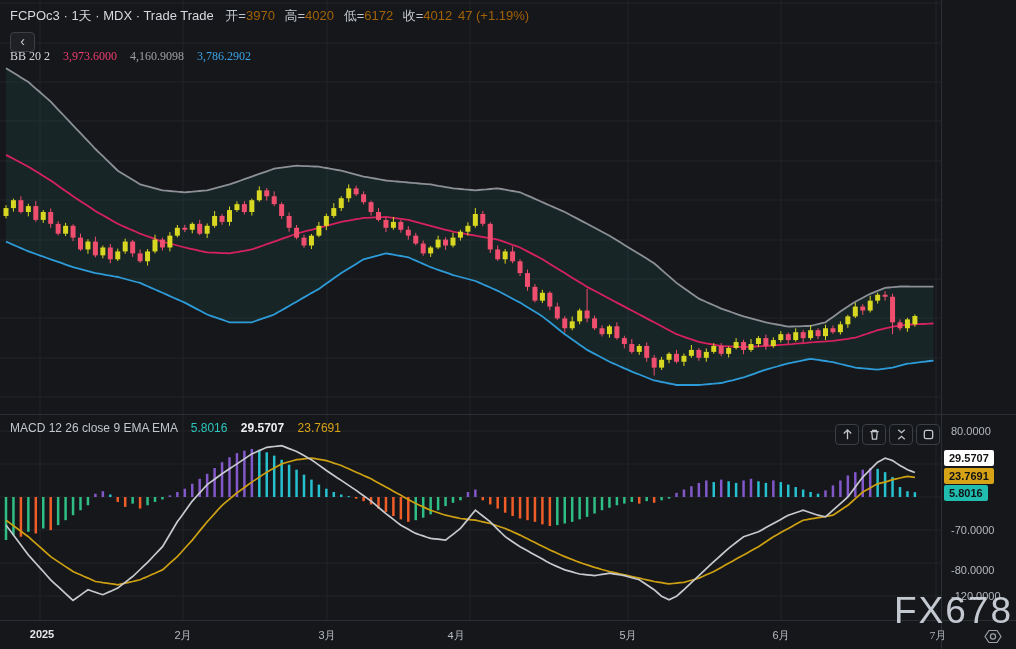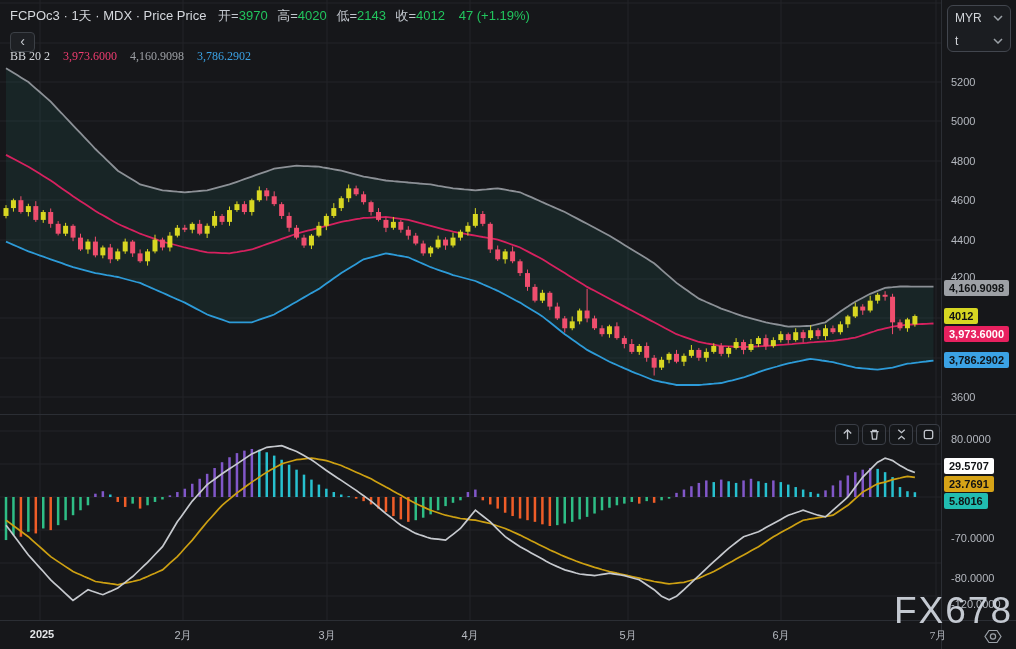--- a/index.html
+++ b/index.html
@@ -9,21 +9,21 @@
     background:#16171a; font-family:"Liberation Sans", sans-serif;
     -webkit-font-smoothing:antialiased;
   }
   #chart-svg { position:absolute; left:0; top:0; }
   .vsep { position:absolute; top:0; width:1px; height:649px; background:#2b2e34; }
   .hsep { position:absolute; left:0; width:1016px; height:1px; background:#2b2e34; }
 
   
   #header { position:absolute; left:10px; top:7px; font-size:13px; color:#d5d8dd; white-space:nowrap; z-index:30; }
   #header .lbl { color:#c2c7ce; }
-  #header .val { color:#22c55e; }
+  #header .val { color:#a16207; }
   #back-btn {
     position:absolute; left:10px; top:32px; width:25px; height:20px; z-index:30;
     background:#1e2024; border:1px solid #3c4046; border-radius:4px;
     color:#c8ccd2; font-size:14px; line-height:17px; text-align:center; cursor:pointer;
   }
   #bb-row { position:absolute; left:10px; top:49px; font-size:12px; color:#d5d8dd; z-index:30; white-space:nowrap;font-family:Liberation Serif, serif; }
   #bb-row .bb-mid { color:#f23d71; margin-left:10px; }
   #bb-row .bb-up  { color:#9da0a5; margin-left:10px; }
   #bb-row .bb-low { color:#3ba2e5; margin-left:10px; }
 
@@ -45,21 +45,21 @@
     position:absolute; left:947px; top:5px; width:64px; height:47px; z-index:40;
     border:1px solid #42464e; border-radius:6px; background:#1b1d21;
   }
   .cur-row { height:23px; display:flex; align-items:center; padding:0 7px; cursor:pointer; }
   .cur-row .cur-text { color:#d3d6db; font-size:12px; flex:1; }
   .cur-row svg { stroke:#9aa0a6; fill:none; stroke-width:1.5; }
 
   
   #price-axis, #macd-axis { position:absolute; left:942px; width:74px; z-index:10; cursor:ns-resize; }
   #price-axis { top:0; height:414px; }
-  #macd-axis  { top:414px; height:206px;margin-top:8px; }
+  #macd-axis  { top:414px; height:206px; }
   .tick { position:absolute; left:9px; transform:translateY(-50%); font-size:11px; color:#b4b8bf; white-space:nowrap; }
   .tag {
     position:absolute; left:2px; transform:translateY(-50%); font-size:11px; font-weight:bold;
     padding:2px 5px; border-radius:2px; white-space:nowrap; z-index:20;
   }
 
   
   #time-axis { position:absolute; left:0; top:620px; width:1016px; height:29px; z-index:10; cursor:ew-resize; }
   .t-label { position:absolute; top:8px; transform:translateX(-50%); font-size:11px; color:#b6bac1; white-space:nowrap; }
   .t-label.year { color:#e3e5e8; font-weight:bold; }
@@ -479,39 +479,45 @@
         <rect x="891.3000000000001" y="477.128" width="2.5" height="19.872000000000014" fill="#27c0cf"></rect>
         <rect x="898.75" y="487.064" width="2.5" height="9.935999999999979" fill="#27c0cf"></rect>
         <rect x="906.2" y="491.204" width="2.5" height="5.795999999999992" fill="#27c0cf"></rect>
         <rect x="913.65" y="492.1976" width="2.5" height="4.802399999999977" fill="#27c0cf"></rect>
       </g>
       <polyline points="6.0,520.2 9.7,522.9 13.4,525.7 17.2,528.5 20.9,531.2 24.6,534.0 28.4,536.7 32.1,540.1 35.8,543.4 39.5,546.7 43.3,550.0 47.0,553.3 50.7,556.6 54.4,559.1 58.1,561.6 61.9,564.1 65.6,566.6 69.3,569.0 73.0,571.5 76.8,573.2 80.5,574.8 84.2,576.5 88.0,578.1 91.7,579.8 95.4,581.5 99.1,582.0 102.9,582.6 106.6,583.1 110.3,583.7 114.0,584.2 117.8,584.8 121.5,583.9 125.2,583.1 128.9,582.3 132.7,581.5 136.4,580.6 140.1,579.8 143.8,578.1 147.6,576.5 151.3,574.8 155.0,573.2 158.7,571.5 162.5,569.9 166.2,566.6 169.9,563.2 173.6,559.9 177.3,556.6 181.1,552.5 184.8,548.3 188.5,544.2 192.3,540.1 196.0,535.5 199.7,530.9 203.4,526.4 207.2,521.8 210.9,517.7 214.6,513.6 218.3,509.4 222.1,505.3 225.8,502.2 229.5,499.1 233.2,496.0 237.0,492.9 240.7,490.2 244.4,487.5 248.1,484.8 251.8,482.1 255.6,479.6 259.3,477.1 263.0,474.6 266.8,472.2 270.5,470.1 274.2,468.0 277.9,465.9 281.7,463.9 285.4,462.8 289.1,461.8 292.8,460.8 296.6,459.7 300.3,459.3 304.0,458.9 307.7,458.5 311.4,458.1 315.2,458.7 318.9,459.3 322.6,459.9 326.4,460.6 330.1,461.8 333.8,463.1 337.5,464.3 341.3,465.5 345.0,467.2 348.7,468.8 352.4,470.5 356.2,472.2 359.9,473.8 363.6,475.5 367.3,477.1 371.1,478.8 374.8,480.9 378.5,482.9 382.2,485.0 385.9,487.1 389.7,489.1 393.4,491.2 397.1,493.3 400.9,495.3 404.6,497.4 408.3,499.5 412.0,501.6 415.8,503.6 419.5,505.3 423.2,506.9 426.9,508.6 430.7,510.2 434.4,511.5 438.1,512.7 441.8,514.0 445.6,515.2 449.3,516.0 453.0,516.9 456.7,517.7 460.4,518.5 464.2,518.9 467.9,519.4 471.6,519.8 475.4,520.2 479.1,521.0 482.8,521.8 486.5,522.7 490.3,523.5 494.0,524.7 497.7,526.0 501.4,527.2 505.2,528.5 508.9,530.1 512.6,531.8 516.3,533.4 520.1,535.1 523.8,537.0 527.5,538.8 531.2,540.7 535.0,542.5 538.7,544.4 542.4,546.3 546.1,548.1 549.9,550.0 553.6,551.6 557.3,553.3 561.0,555.0 564.8,556.6 568.5,558.1 572.2,559.5 575.9,561.0 579.6,562.4 583.4,563.7 587.1,564.9 590.8,566.1 594.6,567.4 598.3,568.4 602.0,569.5 605.7,570.5 609.5,571.5 613.2,572.3 616.9,573.2 620.6,574.0 624.4,574.8 628.1,575.7 631.8,576.5 635.5,577.3 639.3,578.1 643.0,579.0 646.7,579.8 650.4,580.6 654.1,581.5 657.9,582.1 661.6,582.7 665.3,583.3 669.1,583.9 672.8,583.5 676.5,583.1 680.2,582.7 684.0,582.3 687.7,581.2 691.4,580.2 695.1,579.2 698.9,578.1 702.6,576.5 706.3,574.8 710.0,573.2 713.8,571.5 717.5,569.5 721.2,567.4 724.9,565.3 728.6,563.2 732.4,561.2 736.1,559.1 739.8,557.0 743.6,555.0 747.3,552.9 751.0,550.8 754.7,548.8 758.5,546.7 762.2,544.2 765.9,541.7 769.6,539.2 773.4,536.7 777.1,534.7 780.8,532.6 784.5,530.5 788.3,528.5 792.0,526.4 795.7,524.3 799.4,522.3 803.1,520.2 806.9,519.6 810.6,518.9 814.3,518.3 818.1,517.7 821.8,517.1 825.5,516.5 829.2,515.8 833.0,515.2 836.7,512.7 840.4,510.2 844.1,507.8 847.9,505.3 851.6,502.0 855.3,498.7 859.0,495.3 862.8,492.0 866.5,490.0 870.2,487.9 873.9,485.8 877.6,483.8 881.4,482.9 885.1,482.1 888.8,480.9 892.6,479.6 896.3,478.8 900.0,478.0 903.7,477.1 907.5,476.3 911.2,476.8 914.9,477.3" fill="none" stroke="#cda012" stroke-width="1.7"></polyline>
       <polyline points="6.0,525.2 9.7,530.1 13.4,535.1 17.2,540.1 20.9,545.0 24.6,550.0 28.4,555.0 32.1,559.1 35.8,563.2 39.5,567.4 43.3,571.5 47.0,575.7 50.7,579.8 54.4,583.3 58.1,586.7 61.9,590.1 65.6,593.6 69.3,597.0 73.0,600.5 76.8,597.8 80.5,595.1 84.2,592.4 88.0,589.7 91.7,591.0 95.4,592.2 99.1,593.5 102.9,594.7 106.6,593.0 110.3,591.4 114.0,589.7 117.8,588.1 121.5,585.2 125.2,582.3 128.9,579.4 132.7,576.5 136.4,573.0 140.1,569.5 143.8,565.9 147.6,562.4 151.3,558.5 155.0,554.5 158.7,550.6 162.5,546.7 166.2,540.5 169.9,534.3 173.6,528.0 177.3,521.8 181.1,516.7 184.8,511.5 188.5,506.3 192.3,501.1 196.0,497.0 199.7,492.9 203.4,488.7 207.2,484.6 210.9,481.9 214.6,479.2 218.3,476.5 222.1,473.8 225.8,471.3 229.5,468.8 233.2,466.4 237.0,463.9 240.7,461.4 244.4,458.9 248.1,456.4 251.8,453.9 255.6,452.3 259.3,450.6 263.0,449.0 266.8,447.3 270.5,446.9 274.2,446.5 277.9,446.1 281.7,445.7 285.4,447.1 289.1,448.6 292.8,450.0 296.6,451.5 300.3,453.5 304.0,455.6 307.7,457.7 311.4,459.7 315.2,462.4 318.9,465.1 322.6,467.8 326.4,470.5 330.1,473.0 333.8,475.5 337.5,478.0 341.3,480.4 345.0,482.9 348.7,485.4 352.4,487.9 356.2,490.4 359.9,493.1 363.6,495.8 367.3,498.4 371.1,501.1 374.8,504.2 378.5,507.4 382.2,510.5 385.9,513.6 389.7,516.5 393.4,519.4 397.1,522.3 400.9,525.2 404.6,527.2 408.3,529.3 412.0,531.4 415.8,533.4 419.5,534.7 423.2,535.9 426.9,537.2 430.7,538.4 434.4,538.8 438.1,539.2 441.8,539.6 445.6,540.1 449.3,537.2 453.0,534.3 456.7,531.4 460.4,528.5 464.2,523.9 467.9,519.4 471.6,514.8 475.4,510.2 479.1,513.1 482.8,516.0 486.5,518.9 490.3,521.8 494.0,525.6 497.7,529.3 501.4,533.0 505.2,536.7 508.9,539.2 512.6,541.7 516.3,544.2 520.1,546.7 523.8,548.8 527.5,550.8 531.2,552.9 535.0,555.0 538.7,557.0 542.4,559.1 546.1,561.2 549.9,563.2 553.6,564.9 557.3,566.6 561.0,568.2 564.8,569.9 568.5,570.9 572.2,571.9 575.9,573.0 579.6,574.0 583.4,574.4 587.1,574.8 590.8,575.2 594.6,575.7 598.3,575.0 602.0,574.4 605.7,573.8 609.5,573.2 613.2,573.8 616.9,574.4 620.6,575.0 624.4,575.7 628.1,576.7 631.8,577.7 635.5,578.8 639.3,579.8 643.0,582.3 646.7,584.8 650.4,587.3 654.1,589.7 657.9,593.0 661.6,596.4 665.3,598.0 669.1,599.7 672.8,598.0 676.5,596.4 680.2,593.0 684.0,589.7 687.7,586.2 691.4,582.7 695.1,579.2 698.9,575.7 702.6,572.1 706.3,568.6 710.0,565.1 713.8,561.6 717.5,558.3 721.2,555.0 724.9,551.6 728.6,548.3 732.4,545.4 736.1,542.5 739.8,539.6 743.6,536.7 747.3,535.5 751.0,534.3 754.7,533.0 758.5,531.8 762.2,529.7 765.9,527.6 769.6,525.6 773.4,523.5 777.1,521.4 780.8,519.4 784.5,517.3 788.3,515.2 792.0,514.0 795.7,512.7 799.4,511.5 803.1,510.2 806.9,511.5 810.6,512.7 814.3,514.0 818.1,515.2 821.8,516.0 825.5,516.9 829.2,513.6 833.0,510.2 836.7,506.9 840.4,503.6 844.1,500.3 847.9,497.0 851.6,492.0 855.3,487.1 859.0,482.1 862.8,477.1 866.5,473.4 870.2,469.7 873.9,465.9 877.6,462.2 881.4,460.2 885.1,458.1 888.8,459.3 892.6,460.6 896.3,463.1 900.0,465.5 903.7,467.6 907.5,469.7 911.2,471.1 914.9,472.5" fill="none" stroke="#c6c9ce" stroke-width="1.7"></polyline>
     </svg>
 
   <div id="header">
-    <span>FCPOc3 · 1天 · MDX · Price Price</span>
+    <span>FCPOc3 · 1天 · MDX · Trade Trade</span>
     <span class="lbl" style="margin-left:8px;">开=</span><span class="val">3970</span>
     <span class="lbl" style="margin-left:6px;">高=</span><span class="val">4020</span>
-    <span class="lbl" style="margin-left:6px;">低=</span><span class="val">2143</span>
+    <span class="lbl" style="margin-left:6px;">低=</span><span class="val">6172</span>
     <span class="lbl" style="margin-left:6px;">收=</span><span class="val">4012</span>
-    <span class="val" style="margin-left:10px;">47 (+1.19%)</span>
+    <span class="val" style="margin-left:2px;">47 (+1.19%)</span>
   </div>
 
   <div id="back-btn">
     <span>‹</span>
   </div>
 
   <div id="bb-row">
     <span>BB 20 2</span>
     <span class="bb-mid">3,973.6000</span>
     <span class="bb-up">4,160.9098</span>
     <span class="bb-low">3,786.2902</span>
   </div>
 
+  <div id="macd-row">
+    <span>MACD 12 26 close 9 EMA EMA</span>
+    <span class="m-hist">5.8016</span>
+    <span class="m-macd">29.5707</span>
+    <span class="m-sig">23.7691</span>
+  </div>
 
   <div id="macd-buttons">
     <div class="icon-btn">
       <svg width="13" height="13" viewBox="0 0 14 14">
           <path d="M7 12 V2 M3 6 L7 2 L11 6"></path>
         </svg>
     </div>
     <div class="icon-btn">
       <svg width="13" height="13" viewBox="0 0 14 14">
           <path d="M2.5 4 H11.5 M5 4 V2.5 H9 V4 M4 4 L4.8 12 H9.2 L10 4"></path>
@@ -522,62 +528,35 @@
           <path d="M3.5 2 L7 5 L10.5 2 M3.5 12 L7 9 L10.5 12"></path>
         </svg>
     </div>
     <div class="icon-btn">
       <svg width="13" height="13" viewBox="0 0 14 14">
           <rect x="2.5" y="2.5" width="9" height="9" rx="2"></rect>
         </svg>
     </div>
   </div>
 
-  <div id="currency-box">
-    <div class="cur-row">
-      <span class="cur-text">MYR</span>
-      <svg width="10" height="6" viewBox="0 0 10 6">
-          <path d="M1 1 L5 5 L9 1"></path>
-        </svg>
-    </div>
-    <div class="cur-row">
-      <span class="cur-text">t</span>
-      <svg width="10" height="6" viewBox="0 0 10 6">
-          <path d="M1 1 L5 5 L9 1"></path>
-        </svg>
-    </div>
-  </div>
-
-  <div id="price-axis">
-      <div class="tick" style="top: 82px;">5200</div>
-      <div class="tick" style="top: 121px;">5000</div>
-      <div class="tick" style="top: 161px;">4800</div>
-      <div class="tick" style="top: 200px;">4600</div>
-      <div class="tick" style="top: 240px;">4400</div>
-      <div class="tick" style="top: 277px;">4200</div>
-      <div class="tick" style="top: 397px;">3600</div>
-      <div class="tag" style="top: 288px; background: rgb(157, 160, 165); color: rgb(16, 18, 20);">4,160.9098</div>
-      <div class="tag" style="top: 316px; background: rgb(215, 215, 34); color: rgb(16, 18, 20);">4012</div>
-      <div class="tag" style="top: 334px; background: rgb(232, 33, 95); color: rgb(255, 255, 255);">3,973.6000</div>
-      <div class="tag" style="top: 360px; background: rgb(59, 162, 229); color: rgb(16, 18, 20);">3,786.2902</div>
-    </div>
+
   <div id="macd-axis">
       <div class="tick" style="top: 17px;">80.0000</div>
       <div class="tick" style="top: 116px;">-70.0000</div>
       <div class="tick" style="top: 156px;">-80.0000</div>
       <div class="tick" style="top: 182px;">-120.0000</div>
       <div class="tag" style="top: 44px; background: rgb(255, 255, 255); color: rgb(16, 18, 20);">29.5707</div>
       <div class="tag" style="top: 62px; background: rgb(214, 163, 23); color: rgb(16, 18, 20);">23.7691</div>
       <div class="tag" style="top: 79px; background: rgb(33, 188, 176); color: rgb(16, 18, 20);">5.8016</div>
     </div>
   <div id="time-axis">
       <div class="t-label year" style="left: 42px;">2025</div>
       <div class="t-label" style="left: 183px;">2月</div>
       <div class="t-label" style="left: 327px;">3月</div>
-      <div class="t-label" style="left: 470px;">4月</div>
+      <div class="t-label" style="left: 456px; font-family: Liberation Mono, monospace;">4月</div>
       <div class="t-label" style="left: 628px;">5月</div>
       <div class="t-label" style="left: 781px;">6月</div>
       <div class="t-label" style="left: 938px; font-family: Liberation Serif, serif;">7月</div>
     </div>
 
   <div class="vsep" style="left:941px;"></div>
   <div class="hsep" style="top:414px;"></div>
   <div class="hsep" style="top:620px;"></div>
 
   <div id="watermark">FX678</div>

